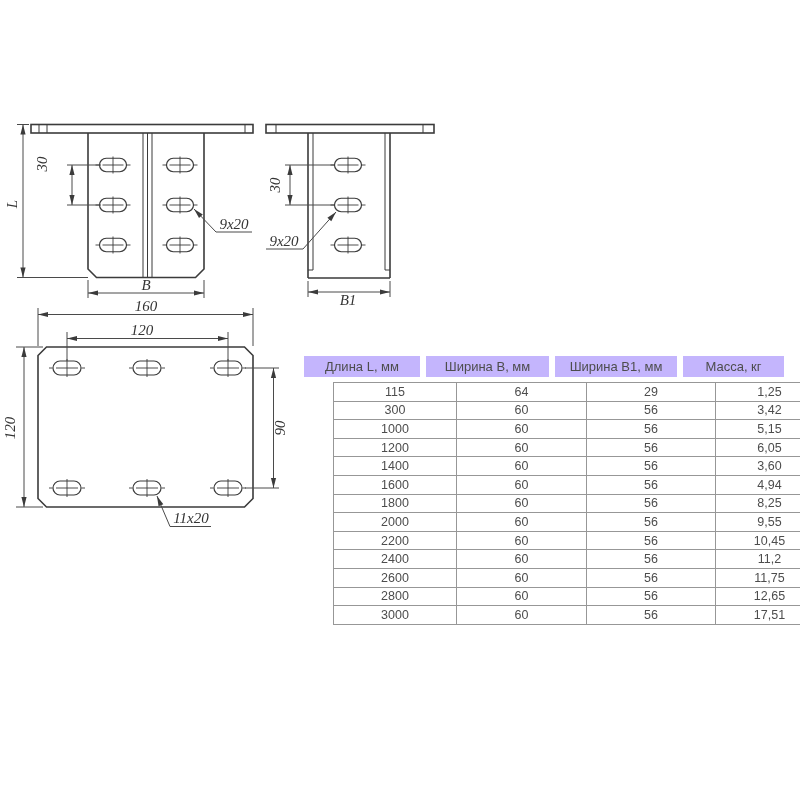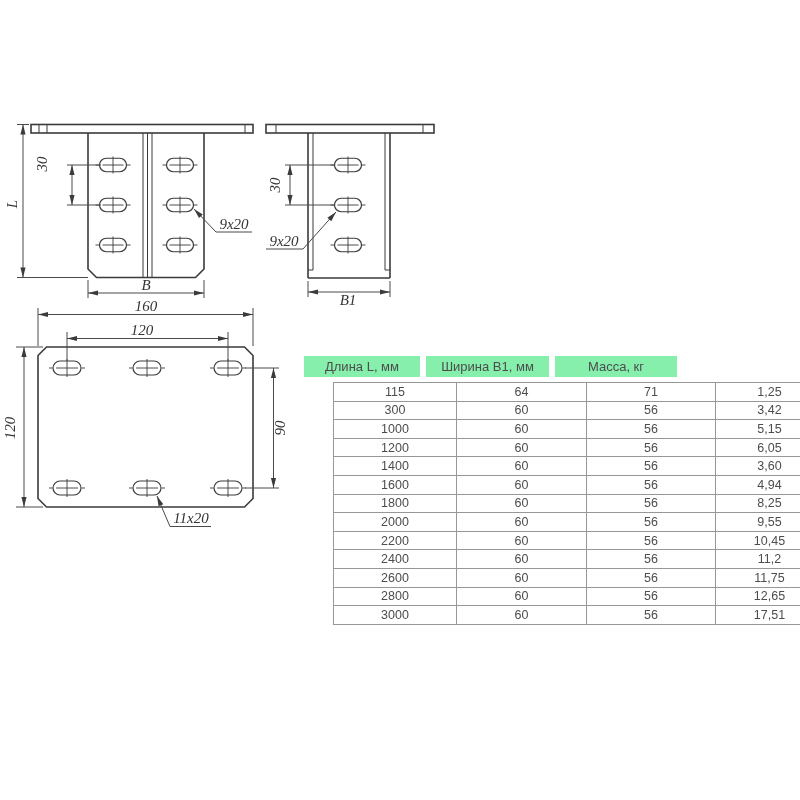--- a/index.html
+++ b/index.html
@@ -15,21 +15,21 @@
   .slot rect { fill:none; stroke:#3b3b3b; stroke-width:1.2; }
   .cl { fill:none; stroke:#3b3b3b; stroke-width:0.9; }
   text.dim {
     font-family:"Liberation Serif", serif; font-style:italic;
     font-size:15px; fill:#343434; text-anchor:middle;
   }
   
   .spec-table { position:absolute; left:301px; top:356px; width:486px; }
   .thead { display:grid; grid-template-columns:122px 129px 128px 107px; height:21px; }
   .thead .hcell {
-    margin:0 3px; background:#86efac; color:#4d4d4d;
+    margin:0 3px; background:#c4b5fd; color:#4d4d4d;
     font-size:13px; line-height:21px; text-align:center;
     white-space:nowrap; overflow:hidden;
   }
   table.grid {
     margin-top:5px; border-collapse:collapse; width:486px;
     table-layout:fixed;
     margin-left:32px;
   }
   table.grid td {
     border:1px solid #979797; height:17.6px; padding:0;
@@ -168,29 +168,30 @@
 
       <path class="dl" d="M170,526.5 H211"></path>
       <line class="dl" x1="170" y1="526.5" x2="157" y2="496" marker-end="url(#mC)"></line>
       <text class="dim" x="191" y="523">11x20</text>
     </g>
   </svg>
 
   <div class="spec-table">
     <div class="thead">
         <div class="hcell">Длина L, мм</div>
+        <div class="hcell">Ширина B, мм</div>
         <div class="hcell">Ширина B1, мм</div>
         <div class="hcell">Масса, кг</div>
       </div>
     <table class="grid">
       <tbody>
           <tr>
             <td>115</td>
             <td>64</td>
-            <td>71</td>
+            <td>29</td>
             <td>1,25</td>
           </tr>
           <tr>
             <td>300</td>
             <td>60</td>
             <td>56</td>
             <td>3,42</td>
           </tr>
           <tr>
             <td>1000</td>

